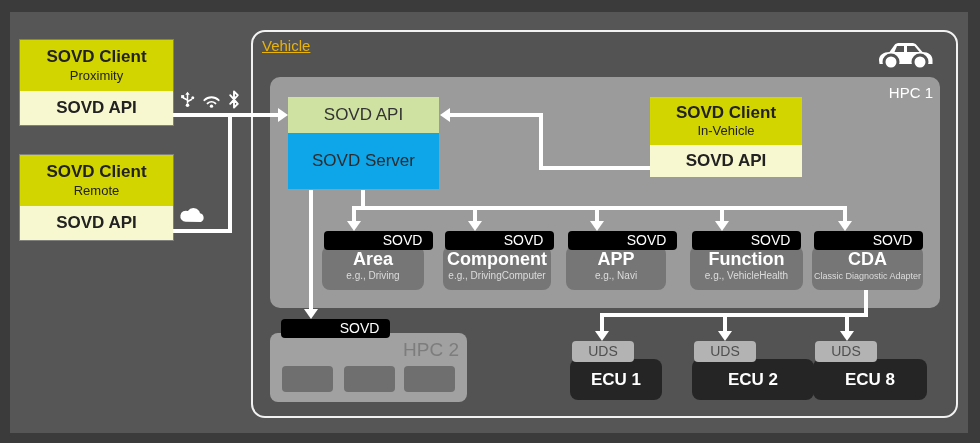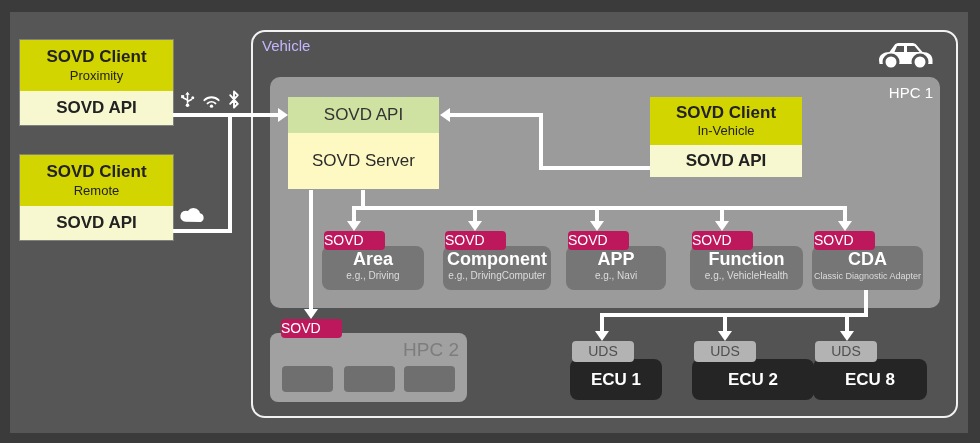--- a/index.html
+++ b/index.html
@@ -11,49 +11,49 @@
   
   .client{position:absolute;width:153px;text-align:center;box-shadow:0 0 0 1px rgba(255,255,255,.25);}
   .client .top{background:#d3d501;color:#222;padding:7px 0 8px 0;}
   .client .top .t1{font-size:17px;font-weight:600;}
   .client .top .t2{font-size:13px;margin-top:1px;}
   .client .bot{background:#f8f8d0;color:#222;font-size:17px;font-weight:600;padding:7px 0;}
 
   
   .vehicle{position:absolute;left:251px;top:30px;width:707px;height:388px;background:#535353;
            border:2px solid #f2f2f2;border-radius:14px;box-sizing:border-box;}
-  .vehicle-label{position:absolute;left:262px;top:37px;color:#c4b5fd;font-size:15px;}
+  .vehicle-label{position:absolute;left:262px;top:37px;color:#eab308;font-size:15px;text-decoration:underline;}
 
   
   .hpc1{position:absolute;left:270px;top:77px;width:670px;height:231px;background:#9b9b9b;border-radius:10px;}
   .hpc1-label{position:absolute;left:878px;top:84px;width:55px;text-align:right;color:#ffffff;font-size:15px;}
   .hpc2{position:absolute;left:270px;top:333px;width:197px;height:69px;background:#a1a1a1;border-radius:8px;}
   .hpc2-label{position:absolute;left:399px;top:339px;width:60px;text-align:right;color:#7d7d7d;font-size:19px;}
   .hpc2-slot{position:absolute;top:366px;width:51px;height:26px;background:#6f6f6f;border-radius:4px;}
 
   
   .srv{position:absolute;left:288px;top:97px;width:151px;text-align:center;color:#333;}
   .srv .api{background:#cfe2a1;font-size:17px;padding:8px 0;}
-  .srv .name{background:#fef9c3;font-size:17px;padding:18px 0;color:#2c2c2c;}
+  .srv .name{background:#0ea5e9;font-size:17px;padding:18px 0;color:#2c2c2c;}
 
   
   .ivc{position:absolute;left:650px;top:97px;width:152px;text-align:center;}
   .ivc .top{background:#d3d501;color:#222;padding:6px 0 7px 0;}
   .ivc .top .t1{font-size:17px;font-weight:600;}
   .ivc .top .t2{font-size:13px;text-align:center;}
   .ivc .bot{background:#f8f8d0;color:#222;font-size:17px;font-weight:600;padding:6px 0;}
 
   
   .entity{position:absolute;top:246px;height:44px;background:#767676;border-radius:8px;
           color:#fff;text-align:center;box-sizing:border-box;padding-top:2px;}
   .e-title{font-size:18px;font-weight:600;line-height:22px;text-align:center;}
   .e-sub{font-size:10px;color:#dcdcdc;line-height:12px;}
   .e-sub-small{font-size:9px;}
-  .badge{position:absolute;top:231px;width:61px;height:19px;background:#be185d;border-radius:4px;
-         color:#fff;font-size:14px;text-align:left;line-height:19px;}
+  .badge{position:absolute;top:231px;width:61px;height:19px;background:#000000;border-radius:4px;
+         color:#fff;font-size:14px;text-align:center;line-height:19px;padding-left:48px;}
 
   
   .ecu{position:absolute;top:359px;height:41px;background:#252525;border-radius:8px;
        color:#fff;font-size:17px;font-weight:600;text-align:center;line-height:41px;}
   .uds{position:absolute;top:341px;width:62px;height:21px;background:#b3b3b3;border-radius:4px;
        color:#4f4f4f;font-size:14px;text-align:center;line-height:21px;}
 
   
   .hline,.vline{position:absolute;background:#fff;}
   .hline{height:4px;} .vline{width:4px;}

